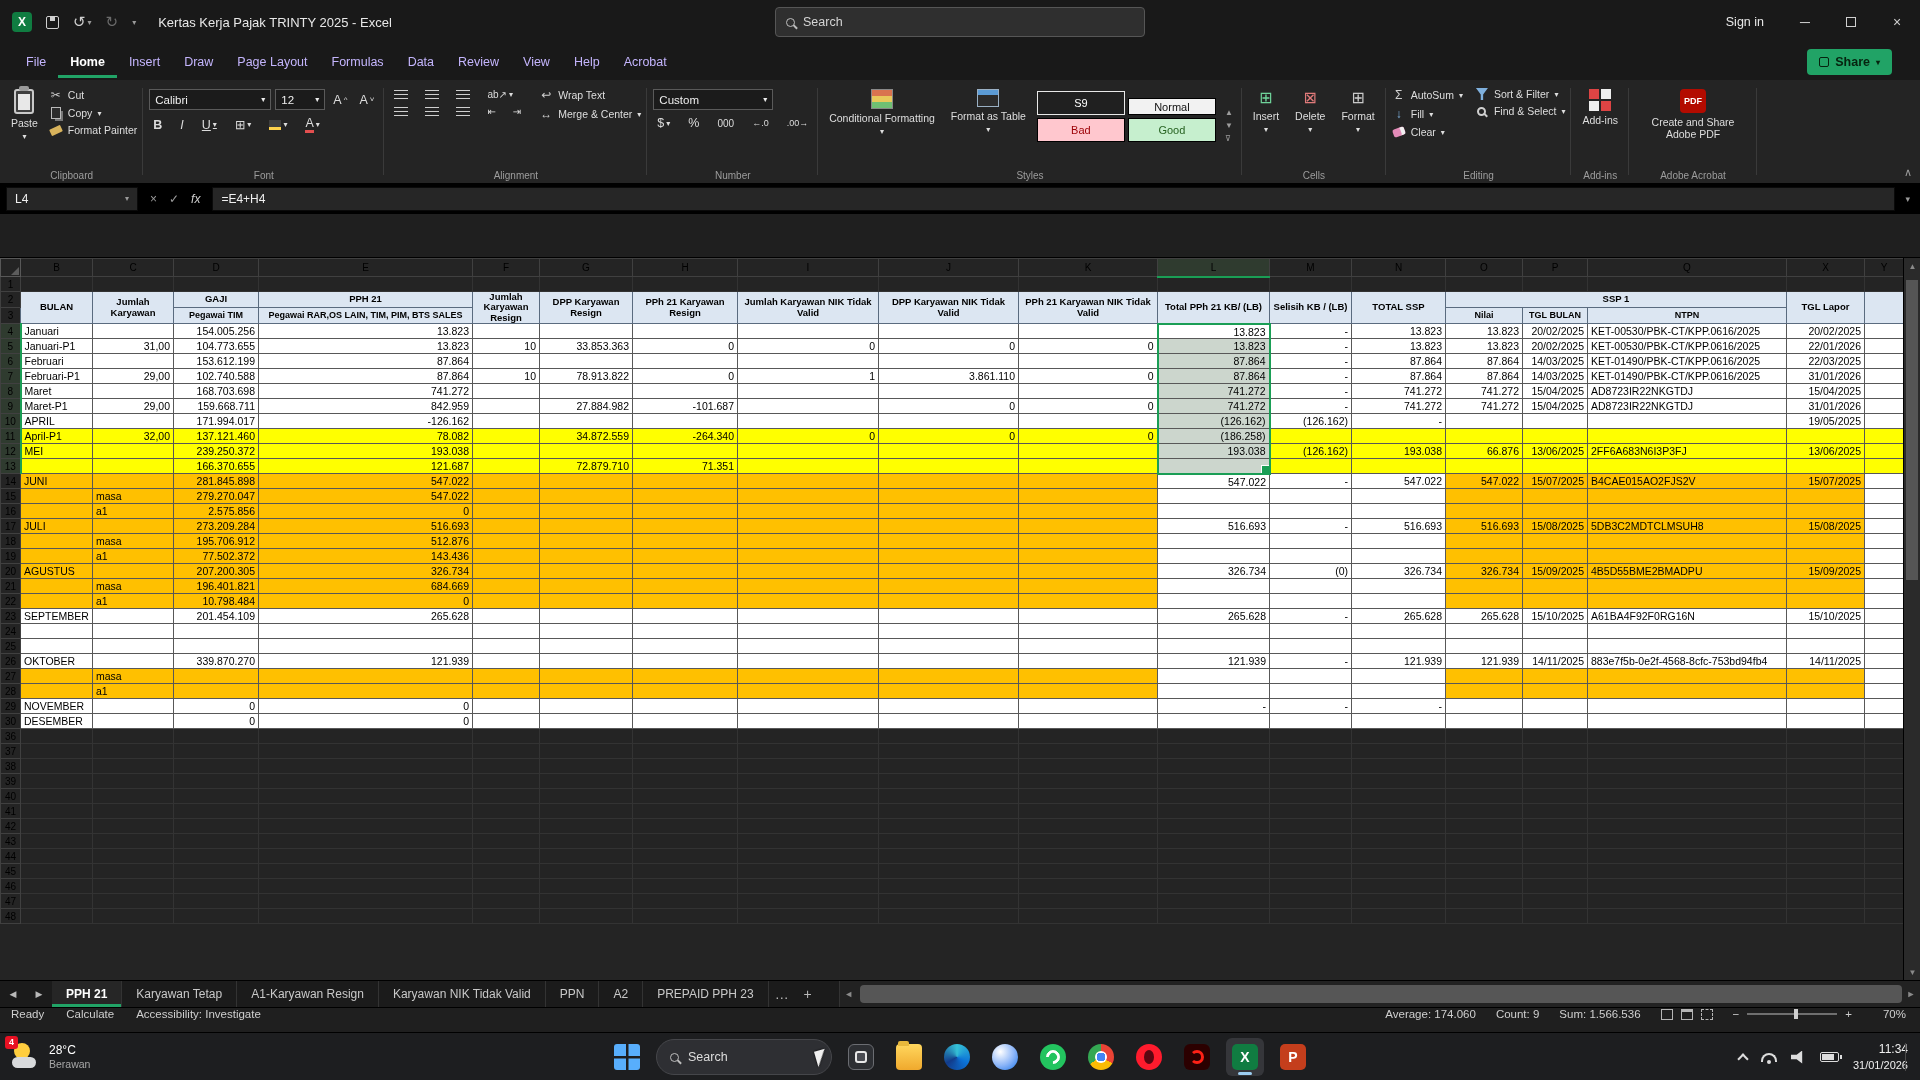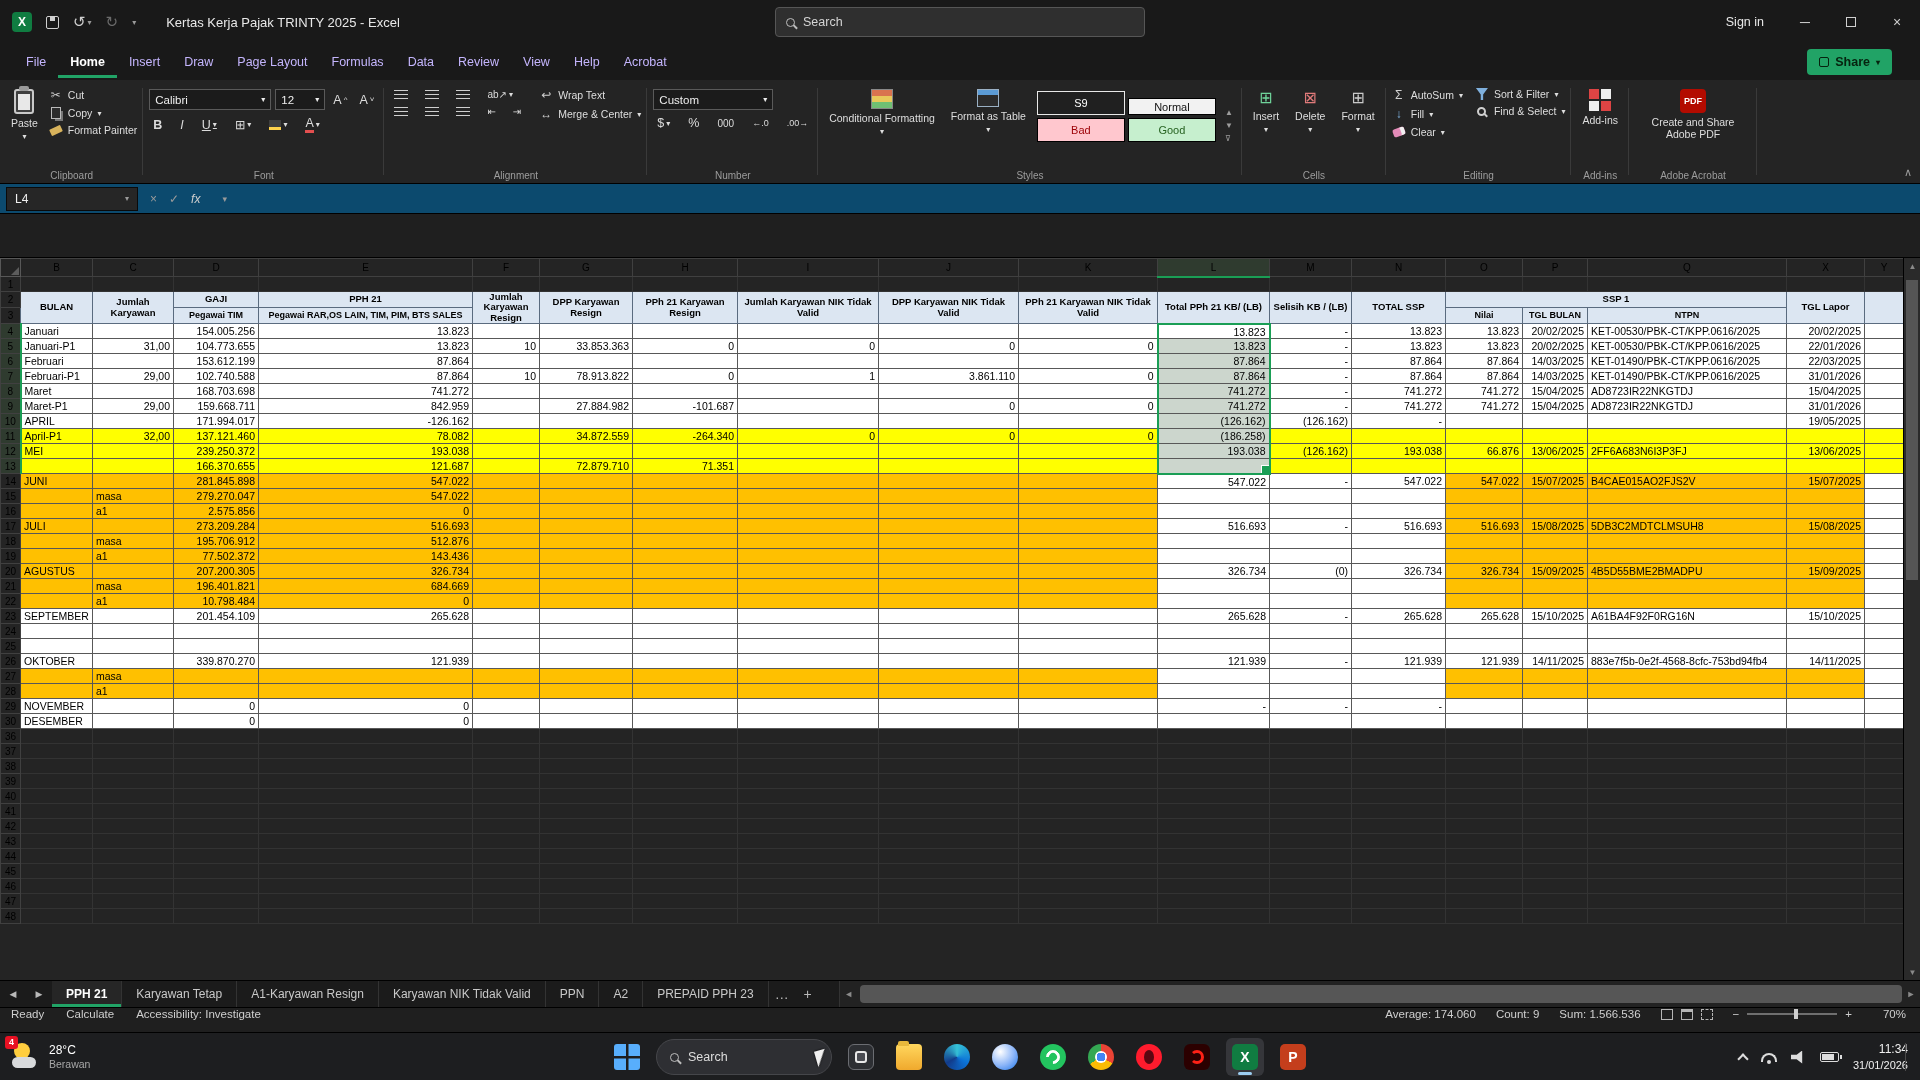--- a/index.html
+++ b/index.html
@@ -10,21 +10,21 @@
   
   .titlebar { top:0; height:44px; background:#191919; display:flex; align-items:center; }
   .qat { display:flex; align-items:center; gap:14px; padding-left:12px; }
   .qbtn { color:#cfcfcf; font-size:15px; display:flex; align-items:center; gap:2px; }
   .qbtn.dim { color:#6a6a6a; }
   .tinycaret { font-size:8px; color:#9a9a9a; font-style:normal; }
   .xlogo { width:20px; height:20px; background:#107c41; border-radius:4px; color:#fff;
     font-weight:700; font-size:12px; display:flex; align-items:center; justify-content:center; }
   .floppy { width:13px; height:13px; border:1.5px solid #cfcfcf; border-radius:2px; display:inline-block; position:relative; }
   .floppy::before { content:""; position:absolute; top:0; left:3px; width:5px; height:4px; background:#cfcfcf; }
-  .wtitle { font-size:13px; color:#e8e8e8; margin-left:30px; white-space:nowrap; }
+  .wtitle { font-size:13px; color:#e8e8e8; margin-left:22px; white-space:nowrap; }
   .tsearchbar { position:absolute; left:50%; transform:translateX(-50%); width:370px; height:30px;
     background:#2f2f2f; border:1px solid #565656; border-radius:4px; display:flex; align-items:center;
     gap:8px; padding:0 10px; font-size:12.5px; color:#d5d5d5; }
   .lens { width:9px; height:9px; border:1.5px solid #bdbdbd; border-radius:50%; position:relative; display:inline-block; }
   .lens::after { content:""; position:absolute; width:5px; height:1.5px; background:#bdbdbd;
     transform:rotate(45deg); right:-4px; bottom:-2px; }
   .winctl { margin-left:auto; display:flex; align-items:center; height:100%; }
   .signin { font-size:12.5px; padding:0 18px; color:#e8e8e8; }
   .wbtn { width:46px; height:100%; display:flex; align-items:center; justify-content:center; color:#cfcfcf; font-size:14px; }
   .rsq { width:10px; height:10px; border:1.2px solid #cfcfcf; display:inline-block; }
@@ -77,21 +77,21 @@
   .chips { display:grid; grid-template-columns:88px 88px; grid-auto-rows:24px; gap:3px; padding-top:6px; }
   .chip { display:flex; align-items:center; justify-content:center; font-size:11px; border:1px solid #000; }
   .chip-s9 { background:#202020; color:#fff; border:1px solid #e8e8e8; }
   .chip-normal { background:#f2f2f2; color:#111;margin-top:7px; }
   .chip-bad { background:#ffc7ce; color:#9c0006; }
   .chip-good { background:#c6efce; color:#276221; }
   .chipnav { display:flex; flex-direction:column; justify-content:center; gap:4px; color:#9d9d9d; font-size:8px; padding:0 3px; }
   .collapse { position:absolute; right:8px; bottom:4px; color:#9d9d9d; font-size:11px; }
 
   
-  .fbar { top:184px; height:30px; background:#0c4a6e; border-bottom:1px solid #000; display:flex; align-items:center; }
+  .fbar { top:184px; height:30px; background:#000000; border-bottom:1px solid #000; display:flex; align-items:center; }
   .namebox { width:132px; height:24px; margin-left:6px; background:#262626; border:1px solid #0a0a0a;
     display:flex; align-items:center; justify-content:space-between; padding:0 8px; font-size:12px; color:#f0f0f0; }
   .fbtns { display:flex; align-items:center; gap:12px; padding:0 12px; color:#9a9a9a; font-size:12px; }
   .fx { font-style:italic; color:#cfcfcf; }
   .ffield { flex:1; height:24px; background:#262626; border:1px solid #0a0a0a; display:flex; align-items:center;
     padding:0 8px; font-size:12px; color:#f0f0f0; }
   .fexp { padding:0 10px; color:#9a9a9a; font-size:9px; }
 
   
   .gridarea { top:214px; height:766px; background:#242424; overflow:hidden; }
@@ -490,20 +490,23 @@
 <div class="band fbar">
   <div class="namebox">
     <span>L4</span>
     <span class="crt" style="color:#9a9a9a">▾</span>
   </div>
   <div class="fbtns">
     <span>×</span>
     <span>✓</span>
     <span class="fx">fx</span>
   </div>
+  <div class="ffield">
+      <span>=E4+H4</span>
+    </div>
   <span class="fexp">▾</span>
 </div>
 
 <div class="band gridarea">
   <div class="gapband"></div>
   <table class="sheet">
       <colgroup>
         <col style="width:20px">
         <col style="width:72px">
         <col style="width:81px">

